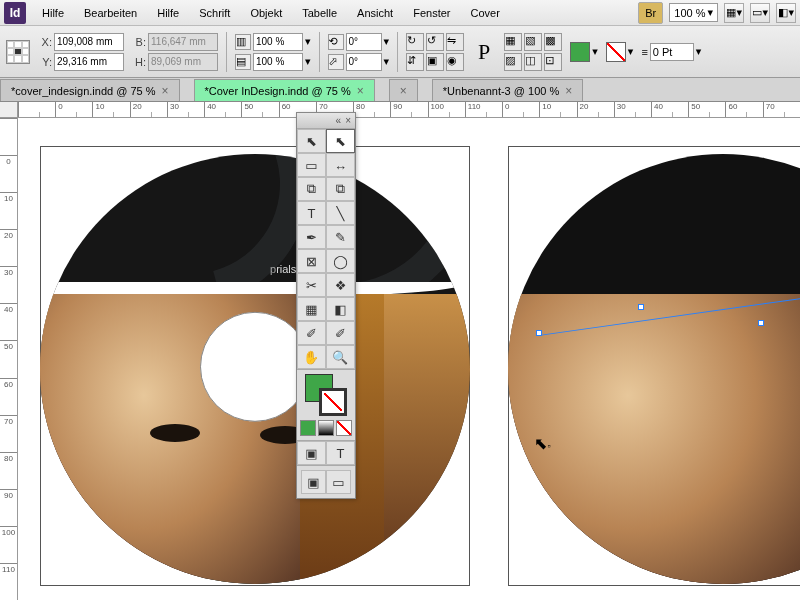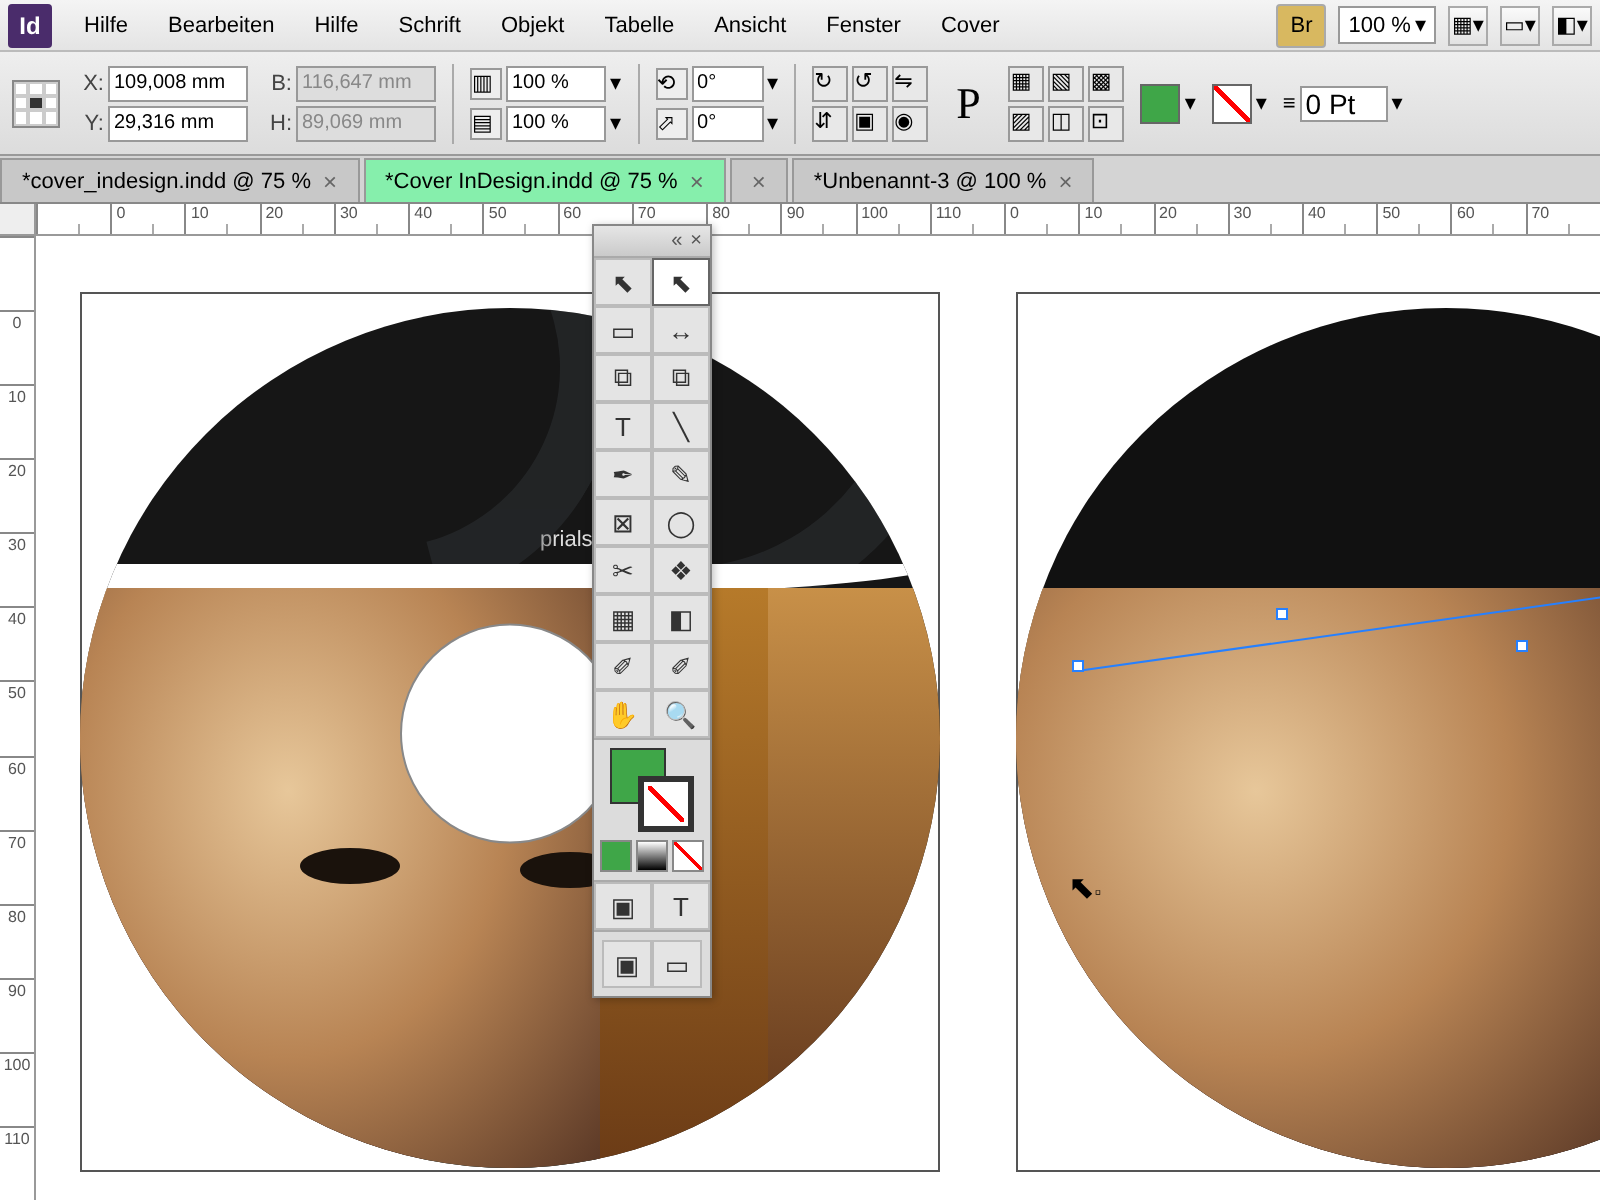--- a/index.html
+++ b/index.html
@@ -24,23 +24,23 @@
 .pct-row{display:flex;align-items:center;gap:2px}
 .pct-row .mini{width:16px;height:16px;border:1px solid #999;background:#eee}
 .pct-row input{width:50px;height:18px;border:1px solid #999;padding:0 2px;font-size:10px}
 .angle-row input{width:36px}
 .swatches{display:flex;align-items:center;gap:2px}
 .sw{width:20px;height:20px;border:1px solid #666}
 .sw.green{background:#3fa648}
 .sw.none{background:#fff;position:relative}
 .sw.none:after{content:"";position:absolute;left:0;top:0;right:0;bottom:0;background:linear-gradient(to top right,transparent 45%,red 45%,red 55%,transparent 55%)}
 .stroke-field{display:flex;align-items:center;gap:2px}
-.stroke-field input{width:44px;height:18px;border:1px solid #999;padding:0 2px;font-size:14px}
+.stroke-field input{width:44px;height:18px;border:1px solid #999;padding:0 2px;font-size:11px}
 .tabstrip{height:24px;background:#d4d4d4;border-bottom:1px solid #888;display:flex;align-items:flex-end}
-.doc-tab{height:22px;padding:0 10px;display:flex;align-items:center;gap:6px;background:#c8c8c8;border:1px solid #999;border-bottom:none;margin-right:2px;font-size:10px}
+.doc-tab{height:22px;padding:0 10px;display:flex;align-items:center;gap:6px;background:#c8c8c8;border:1px solid #999;border-bottom:none;margin-right:14px;font-size:10px}
 .doc-tab.active{background:#86efac}
 .doc-tab .close{font-size:12px;color:#666}
 .ruler-h{position:absolute;left:18px;right:0;top:102px;height:16px;background:#fff;border-bottom:1px solid #999;display:flex;overflow:hidden}
 .ruler-h .tick{width:40px;border-left:1px solid #888;font-size:8px;padding-left:2px;color:#555;position:relative}
 .ruler-h .tick:after{content:"";position:absolute;left:20px;top:10px;width:1px;height:6px;background:#aaa}
 .ruler-v{position:absolute;left:0;top:118px;bottom:0;width:18px;background:#fff;border-right:1px solid #999;display:flex;flex-direction:column;overflow:hidden}
 .ruler-v .tick{height:40px;border-top:1px solid #888;font-size:8px;color:#555;writing-mode:horizontal-tb;padding-top:1px;text-align:center}
 .ruler-v .tick:nth-child(1){font-size:7px;color:#666}
 .ruler-corner{position:absolute;left:0;top:102px;width:18px;height:16px;background:#eee;border-right:1px solid #999;border-bottom:1px solid #999}
 .canvas{position:absolute;left:18px;top:118px;right:0;bottom:0;background:#fff;overflow:hidden}

